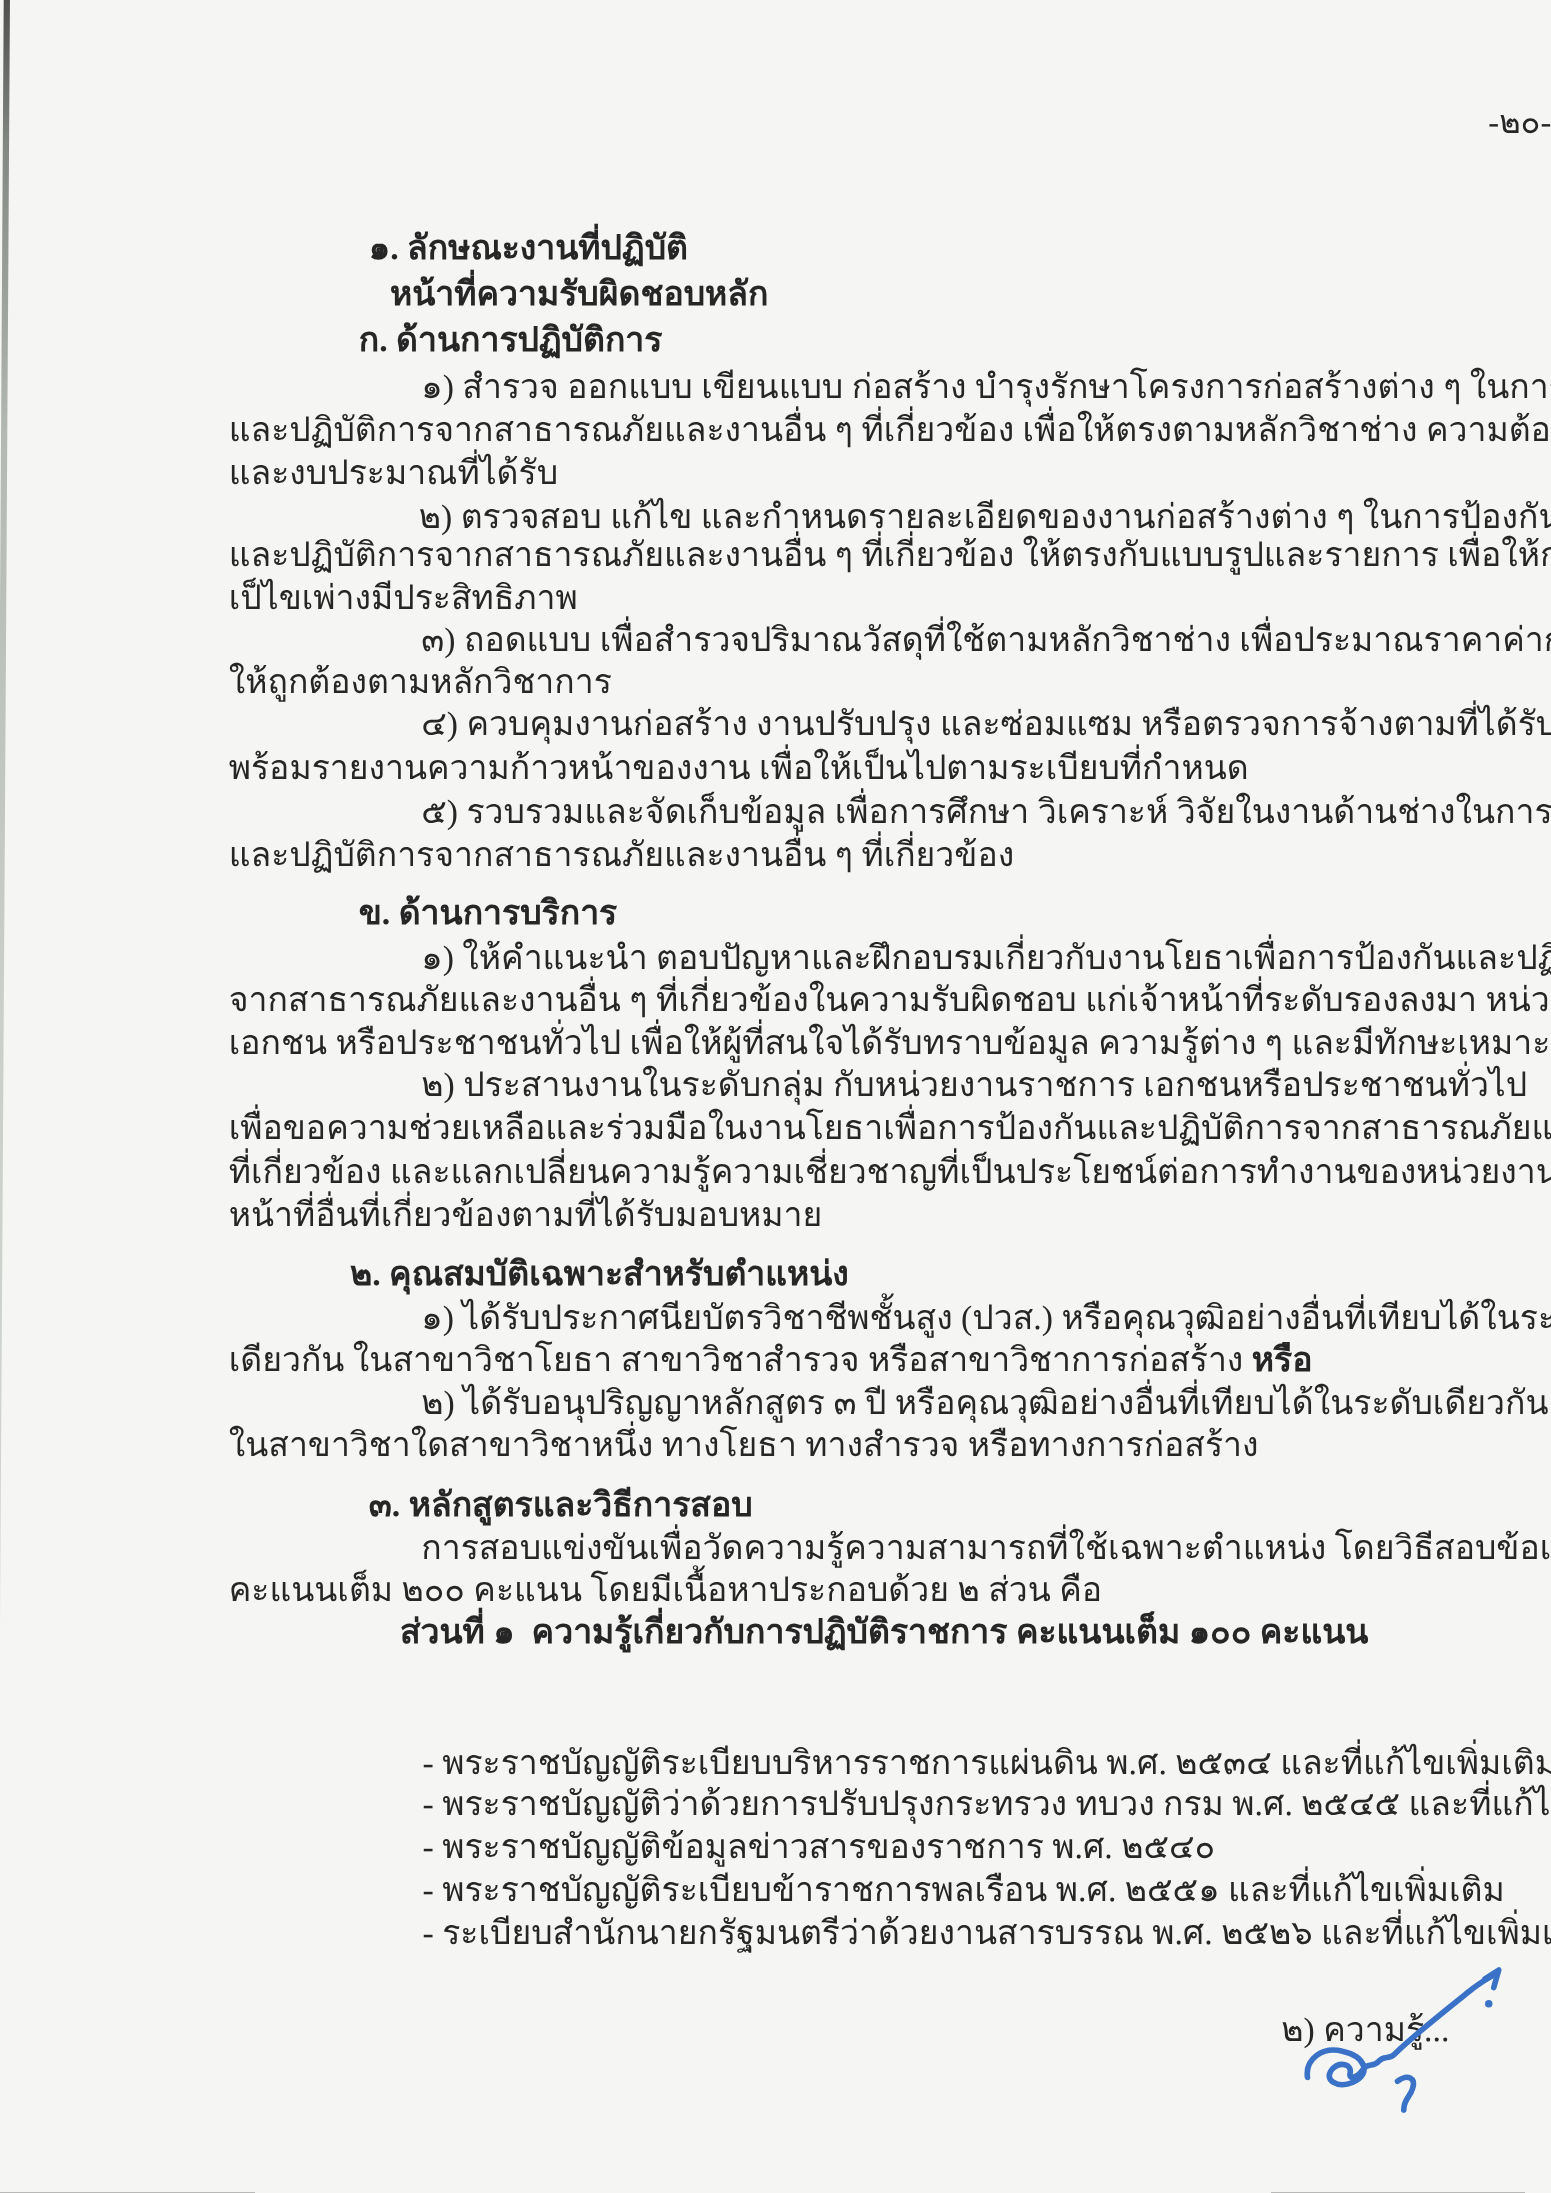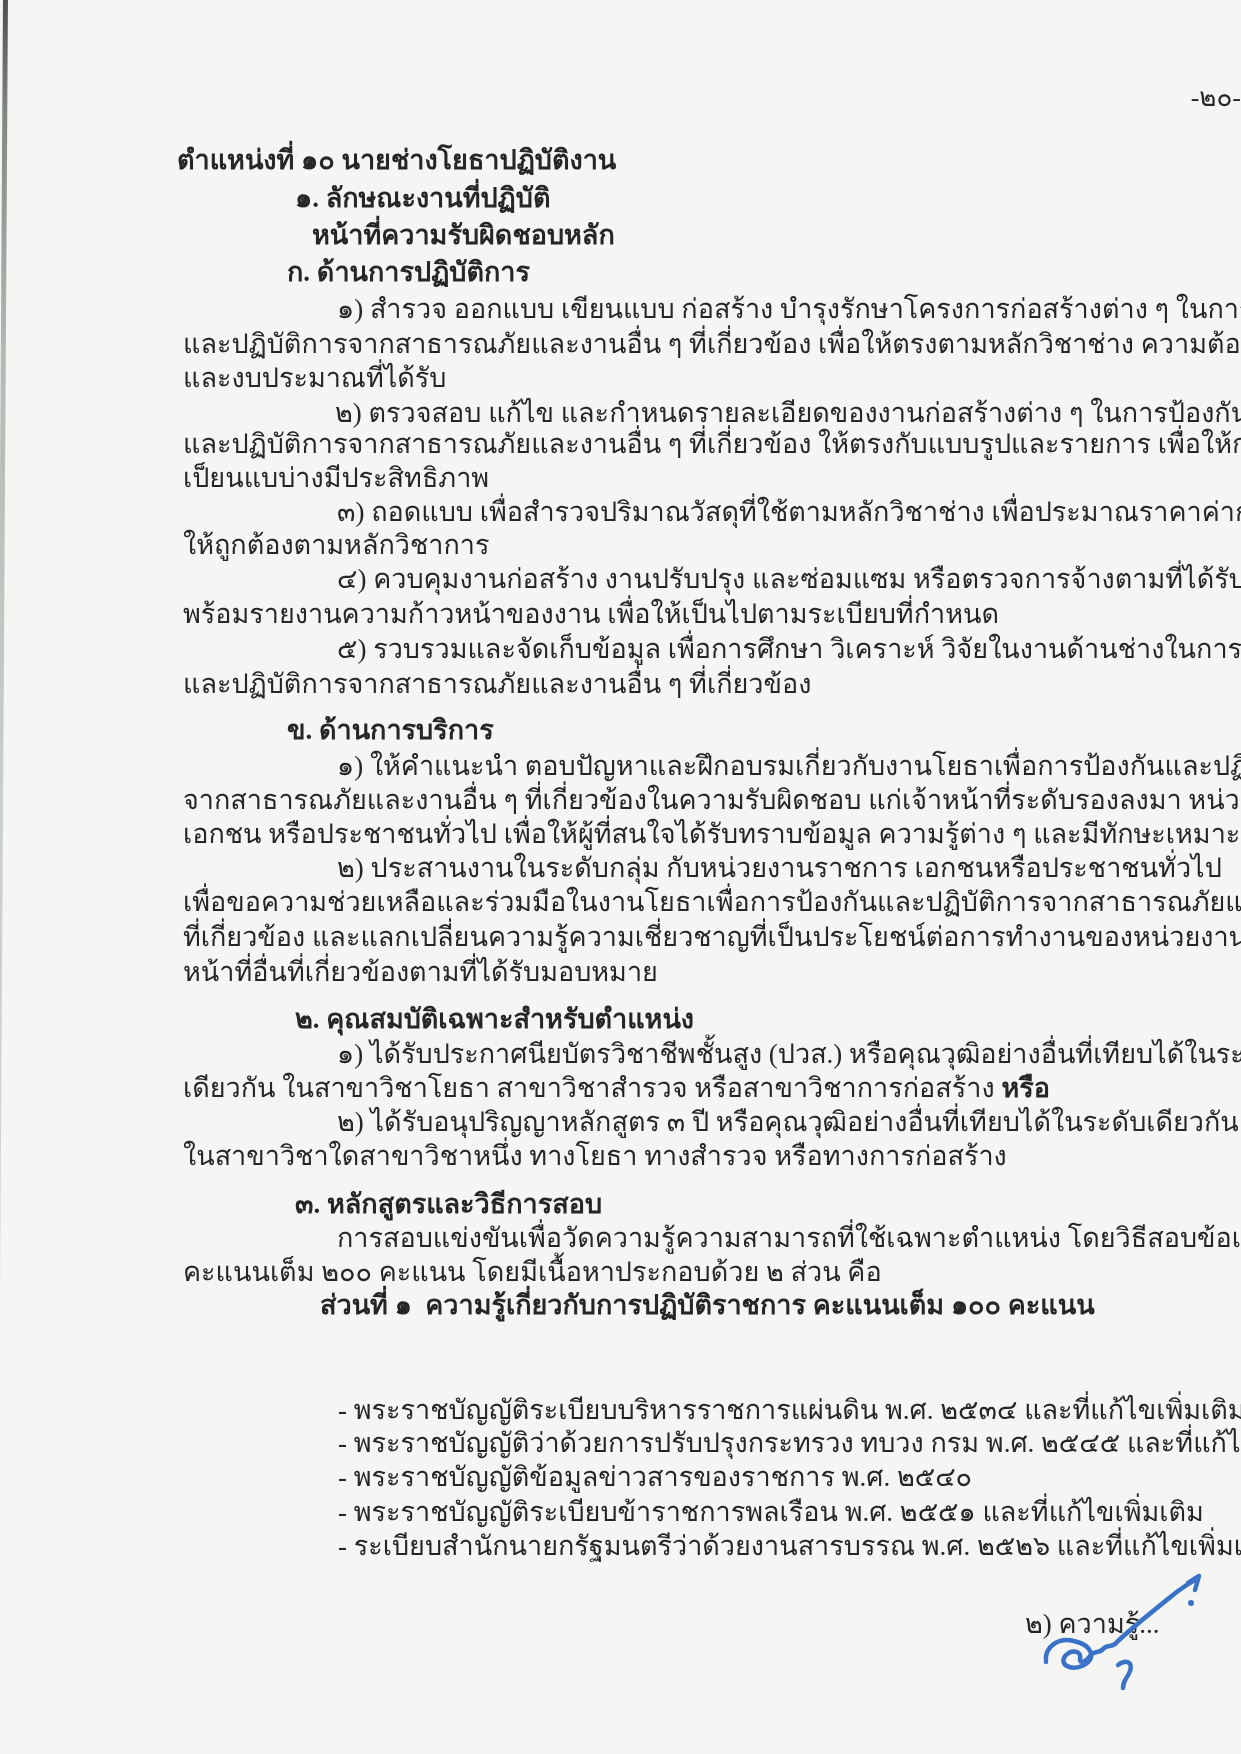--- a/index.html
+++ b/index.html
@@ -43,48 +43,47 @@
 </style>
 </head>
 <body>
 
 <div class="page" style="--page-bg: #f5f6f3; --ink: #262626; --sig: #3a72c8;">
 
   <div class="scan-line"></div>
 
   <div class="pagenum">-๒๐-</div>
 
-  <div class="ln bold" style="top:144px;left:177px">ตำแหน่งที่ ๑๐ นายช่างโยธาปฏิบัติงาน</div>
   <div class="ln bold" style="top:182px;left:295px">๑. ลักษณะงานที่ปฏิบัติ</div>
   <div class="ln bold ul" style="top:219px;left:312px">หน้าที่ความรับผิดชอบหลัก</div>
   <div class="ln bold" style="top:256px;left:287px">ก. ด้านการปฏิบัติการ</div>
 
   <div class="ln" style="top:293px;left:337px">๑) สำรวจ ออกแบบ เขียนแบบ ก่อสร้าง บำรุงรักษาโครงการก่อสร้างต่าง ๆ ในการป้องกัน</div>
   <div class="ln" style="top:328px;left:183px">และปฏิบัติการจากสาธารณภัยและงานอื่น ๆ ที่เกี่ยวข้อง เพื่อให้ตรงตามหลักวิชาช่าง ความต้องการของหน่วยงาน</div>
   <div class="ln" style="top:362px;left:183px">และงบประมาณที่ได้รับ</div>
   <div class="ln" style="top:397px;left:335px">๒) ตรวจสอบ แก้ไข และกำหนดรายละเอียดของงานก่อสร้างต่าง ๆ ในการป้องกัน</div>
   <div class="ln" style="top:428px;left:183px">และปฏิบัติการจากสาธารณภัยและงานอื่น ๆ ที่เกี่ยวข้อง ให้ตรงกับแบบรูปและรายการ เพื่อให้การดำเนินงาน</div>
-  <div class="ln" style="top:462px;left:183px">เป็ยนแบบ่างมีประสิทธิภาพ</div>
+  <div class="ln" style="top:462px;left:183px">เป็ไขเพ่างมีประสิทธิภาพ</div>
   <div class="ln" style="top:496px;left:337px">๓) ถอดแบบ เพื่อสำรวจปริมาณวัสดุที่ใช้ตามหลักวิชาช่าง เพื่อประมาณราคาค่าก่อสร้าง</div>
   <div class="ln" style="top:529px;left:183px">ให้ถูกต้องตามหลักวิชาการ</div>
   <div class="ln" style="top:563px;left:337px">๔) ควบคุมงานก่อสร้าง งานปรับปรุง และซ่อมแซม หรือตรวจการจ้างตามที่ได้รับมอบหมาย</div>
   <div class="ln" style="top:598px;left:183px">พร้อมรายงานความก้าวหน้าของงาน เพื่อให้เป็นไปตามระเบียบที่กำหนด</div>
   <div class="ln" style="top:633px;left:337px">๕) รวบรวมและจัดเก็บข้อมูล เพื่อการศึกษา วิเคราะห์ วิจัยในงานด้านช่างในการป้องกัน</div>
   <div class="ln" style="top:668px;left:183px">และปฏิบัติการจากสาธารณภัยและงานอื่น ๆ ที่เกี่ยวข้อง</div>
 
   <div class="ln bold" style="top:714px;left:287px">ข. ด้านการบริการ</div>
   <div class="ln" style="top:750px;left:337px">๑) ให้คำแนะนำ ตอบปัญหาและฝึกอบรมเกี่ยวกับงานโยธาเพื่อการป้องกันและปฏิบัติการ</div>
   <div class="ln" style="top:784px;left:183px">จากสาธารณภัยและงานอื่น ๆ ที่เกี่ยวข้องในความรับผิดชอบ แก่เจ้าหน้าที่ระดับรองลงมา หน่วยงานราชการ</div>
   <div class="ln" style="top:818px;left:183px">เอกชน หรือประชาชนทั่วไป เพื่อให้ผู้ที่สนใจได้รับทราบข้อมูล ความรู้ต่าง ๆ และมีทักษะเหมาะสมแก่การปฏิบัติงาน</div>
   <div class="ln" style="top:852px;left:337px">๒) ประสานงานในระดับกลุ่ม กับหน่วยงานราชการ เอกชนหรือประชาชนทั่วไป</div>
   <div class="ln" style="top:886px;left:183px">เพื่อขอความช่วยเหลือและร่วมมือในงานโยธาเพื่อการป้องกันและปฏิบัติการจากสาธารณภัยและงานอื่น ๆ</div>
   <div class="ln" style="top:921px;left:183px">ที่เกี่ยวข้อง และแลกเปลี่ยนความรู้ความเชี่ยวชาญที่เป็นประโยชน์ต่อการทำงานของหน่วยงานและปฏิบัติ</div>
   <div class="ln" style="top:956px;left:183px">หน้าที่อื่นที่เกี่ยวข้องตามที่ได้รับมอบหมาย</div>
 
-  <div class="ln bold" style="top:1003px;left:295px">๒. คุณสมบัติเฉพาะสำหรับตำแหน่ง</div>
+  <div class="ln bold" style="top:1003px;left:280px">๒. คุณสมบัติเฉพาะสำหรับตำแหน่ง</div>
   <div class="ln" style="top:1038px;left:337px">๑) ได้รับประกาศนียบัตรวิชาชีพชั้นสูง (ปวส.) หรือคุณวุฒิอย่างอื่นที่เทียบได้ในระดับ</div>
   <div class="ln" style="top:1072px;left:183px"><span>เดียวกัน ในสาขาวิชาโยธา สาขาวิชาสำรวจ หรือสาขาวิชาการก่อสร้าง </span><span class="bold">หรือ</span></div>
   <div class="ln" style="top:1106px;left:337px">๒) ได้รับอนุปริญญาหลักสูตร ๓ ปี หรือคุณวุฒิอย่างอื่นที่เทียบได้ในระดับเดียวกัน</div>
   <div class="ln" style="top:1140px;left:183px">ในสาขาวิชาใดสาขาวิชาหนึ่ง ทางโยธา ทางสำรวจ หรือทางการก่อสร้าง</div>
 
   <div class="ln bold" style="top:1188px;left:295px">๓. หลักสูตรและวิธีการสอบ</div>
   <div class="ln" style="top:1222px;left:337px">การสอบแข่งขันเพื่อวัดความรู้ความสามารถที่ใช้เฉพาะตำแหน่ง โดยวิธีสอบข้อเขียนแบบปรนัย</div>
   <div class="ln" style="top:1256px;left:183px">คะแนนเต็ม ๒๐๐ คะแนน โดยมีเนื้อหาประกอบด้วย ๒ ส่วน คือ</div>
   <div class="ln bold" style="top:1289px;left:320px">ส่วนที่ ๑ &nbsp;ความรู้เกี่ยวกับการปฏิบัติราชการ คะแนนเต็ม ๑๐๐ คะแนน</div>
 

